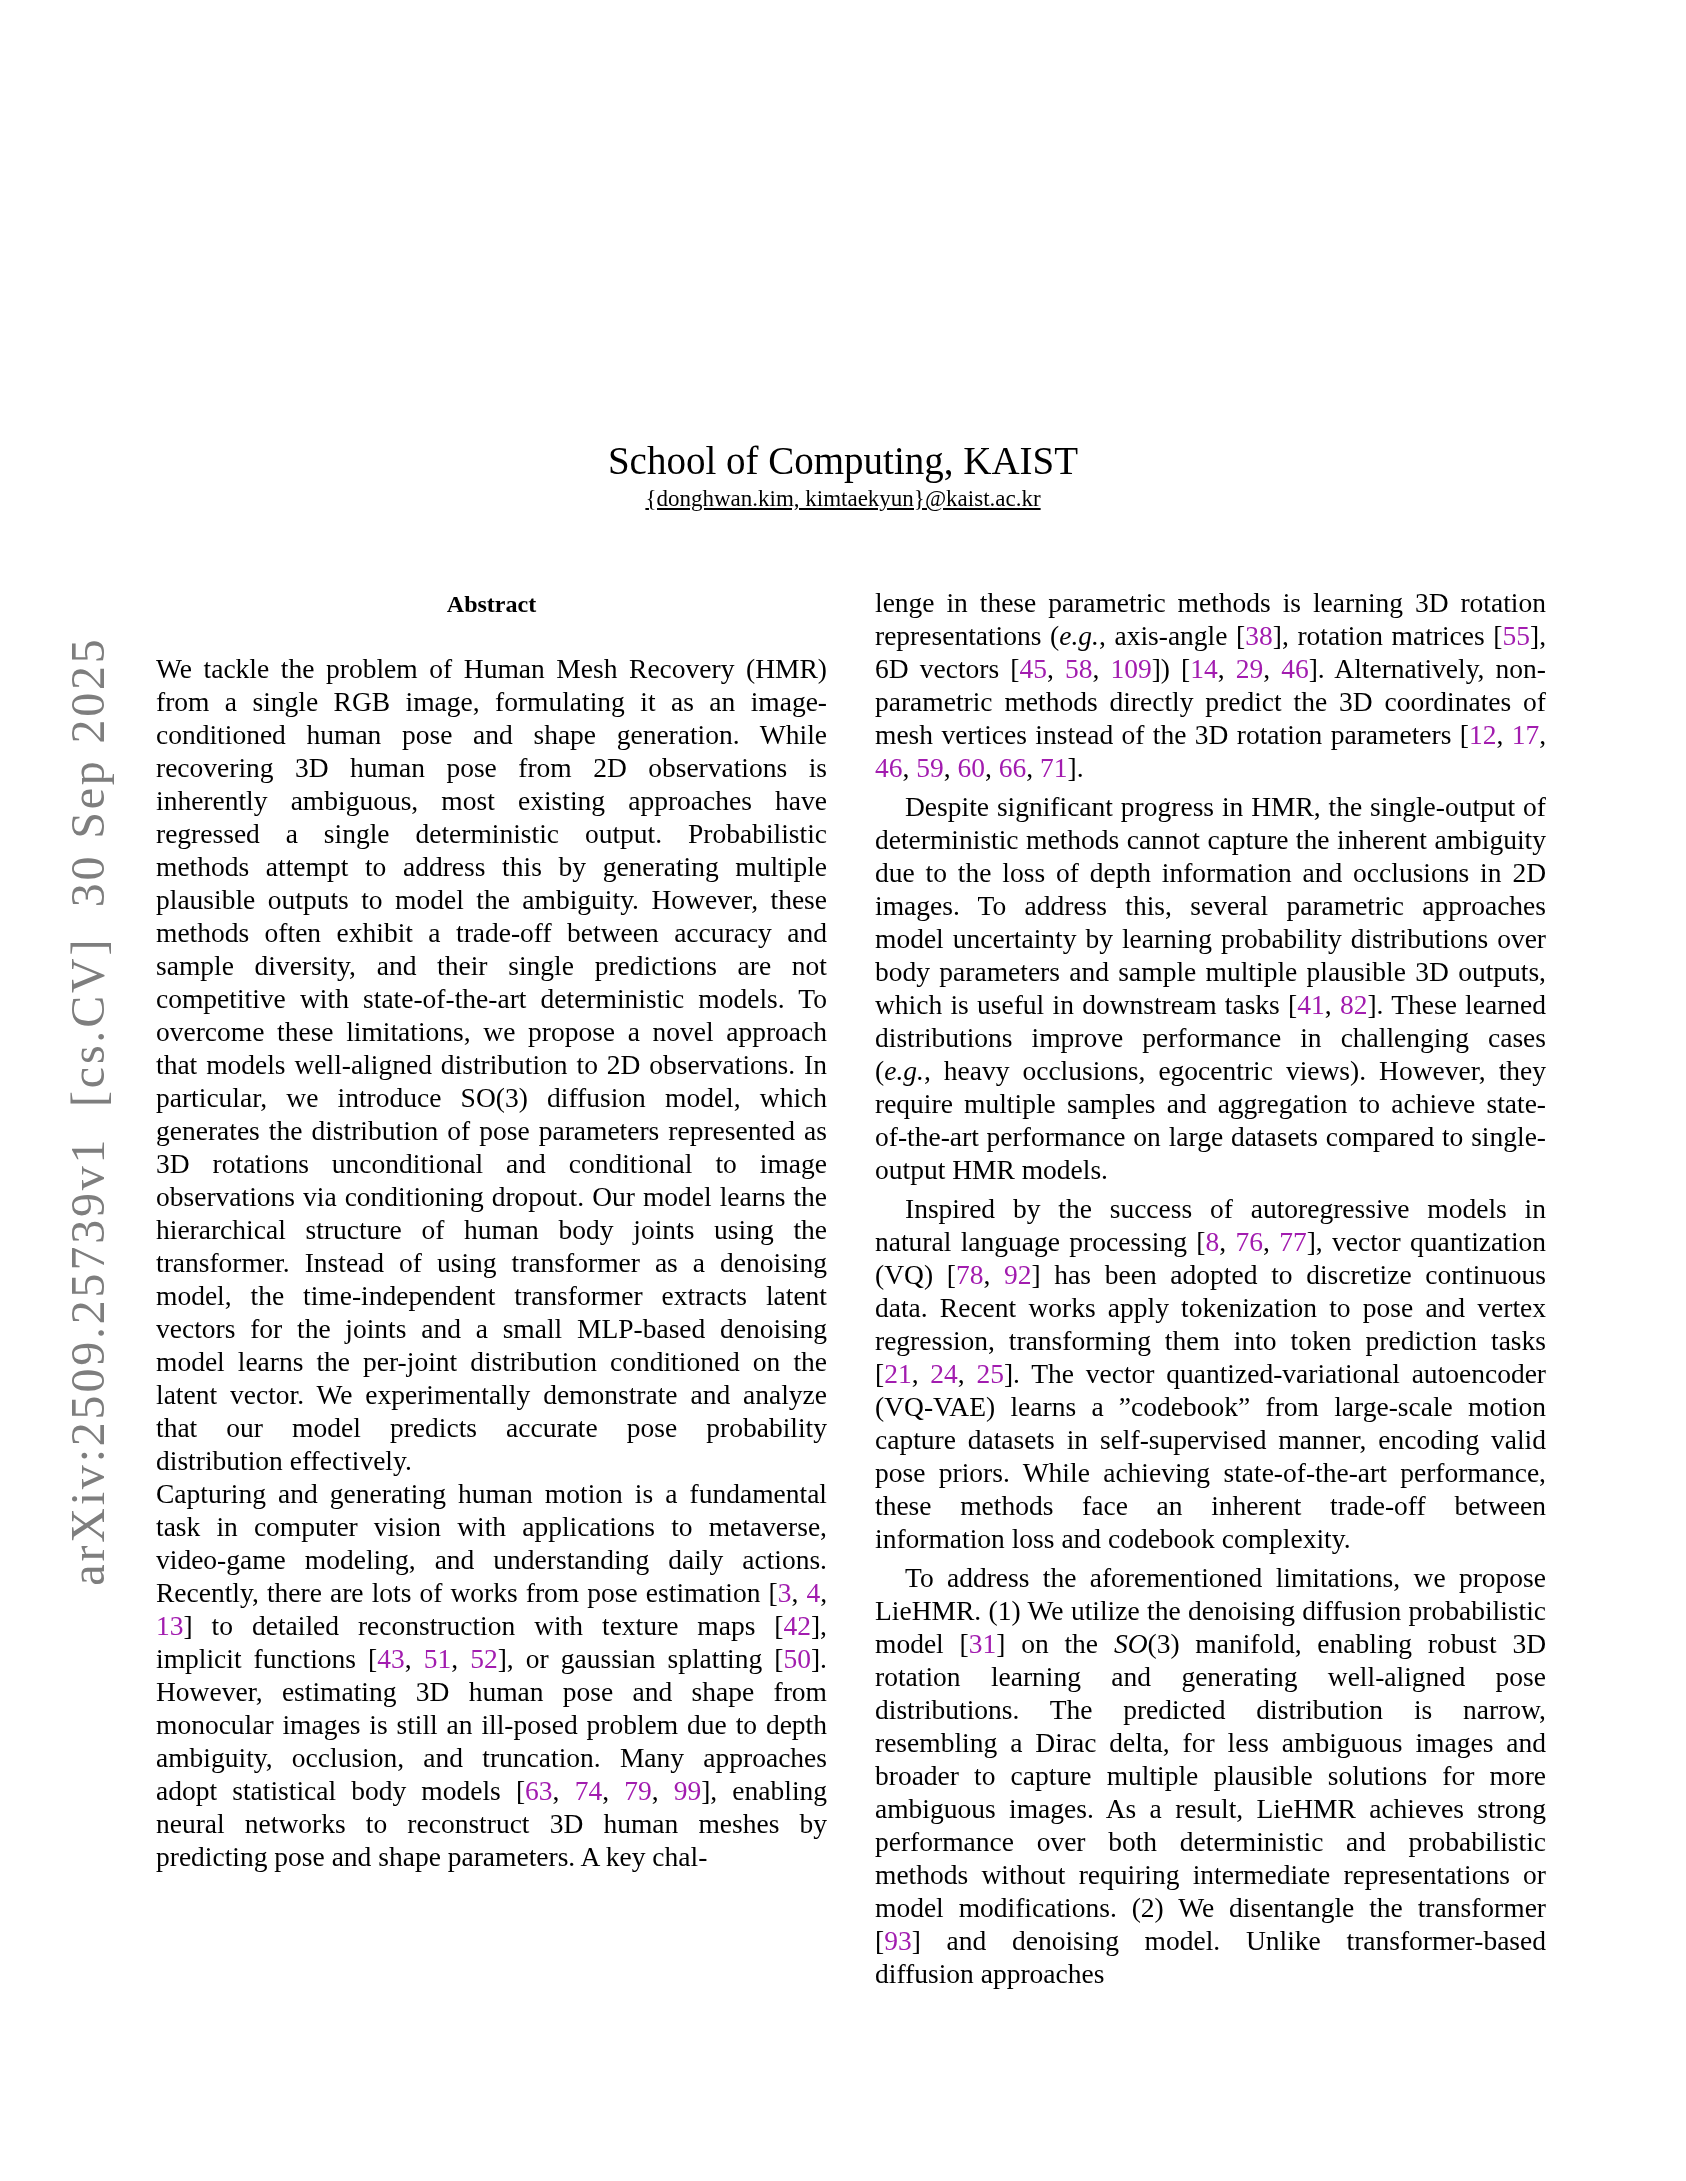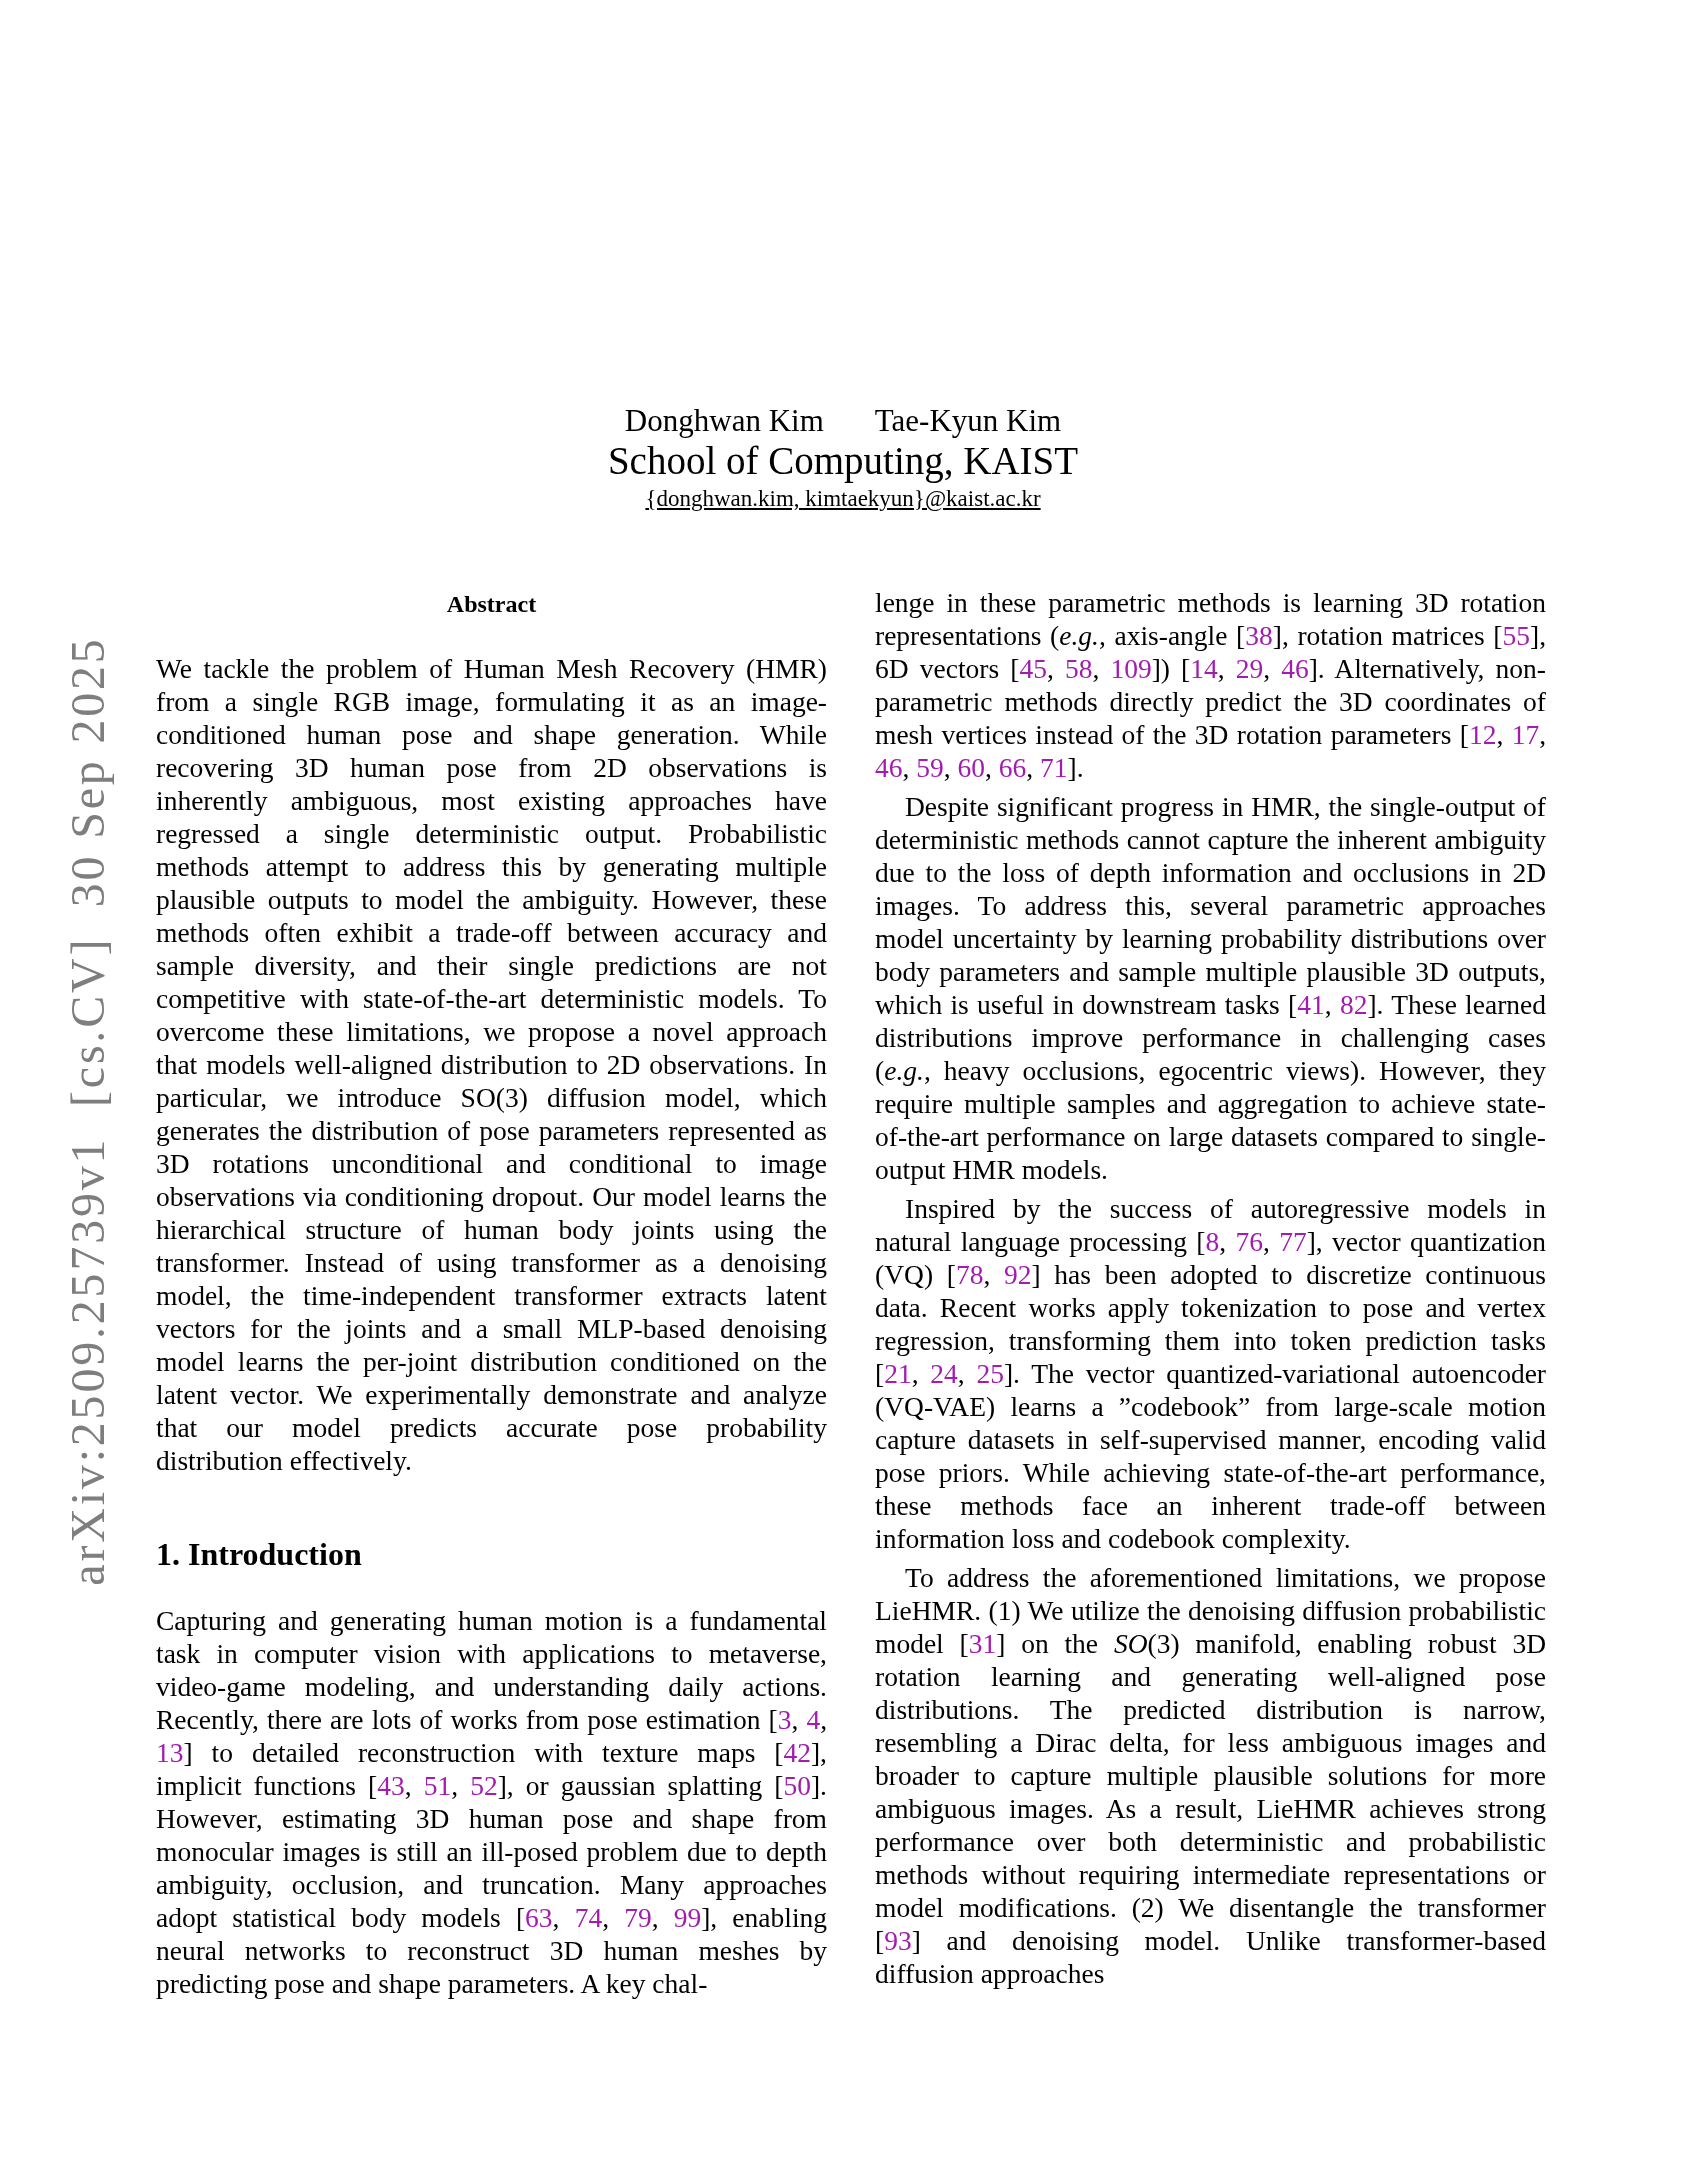--- a/index.html
+++ b/index.html
@@ -127,33 +127,28 @@
   .seg-mathup { font-style: normal; }
 </style>
 </head>
 <body>
 
 <div class="page">
 
   <div class="watermark">arXiv:2509.25739v1  [cs.CV]  30 Sep 2025</div>
 
 
-  <div class="authors">
-    <span>Donghwan Kim</span>
-    <span>Tae-Kyun Kim</span>
-  </div>
 
   <div class="affiliation">School of Computing, KAIST</div>
 
   <div class="email">{donghwan.kim, kimtaekyun}@kaist.ac.kr</div>
 
   <section class="col col-left">
     <h2 class="abstract-heading">Abstract</h2>
     <p class="abstract-body"><span class="seg-plain">We tackle the problem of Human Mesh Recovery (HMR) from a single RGB image, formulating it as an image-conditioned human pose and shape generation. While recovering 3D human pose from 2D observations is inherently ambiguous, most existing approaches have regressed a single deterministic output. Probabilistic methods attempt to address this by generating multiple plausible outputs to model the ambiguity. However, these methods often exhibit a trade-off between accuracy and sample diversity, and their single predictions are not competitive with state-of-the-art deterministic models. To overcome these limitations, we propose a novel approach that models well-aligned distribution to 2D observations. In particular, we introduce SO(3) diffusion model, which generates the distribution of pose parameters represented as 3D rotations unconditional and conditional to image observations via conditioning dropout. Our model learns the hierarchical structure of human body joints using the transformer. Instead of using transformer as a denoising model, the time-independent transformer extracts latent vectors for the joints and a small MLP-based denoising model learns the per-joint distribution conditioned on the latent vector. We experimentally demonstrate and analyze that our model predicts accurate pose probability distribution effectively.</span></p>
-    <h2 class="section-heading">1. Introduction</h2>
     <p class="body-par"><span class="seg-plain">Capturing and generating human motion is a fundamental task in computer vision with applications to metaverse, video-game modeling, and understanding daily actions. Recently, there are lots of works from pose estimation [</span><span class="seg-cite">3</span><span class="seg-plain">, </span><span class="seg-cite">4</span><span class="seg-plain">, </span><span class="seg-cite">13</span><span class="seg-plain">] to detailed reconstruction with texture maps [</span><span class="seg-cite">42</span><span class="seg-plain">], implicit functions [</span><span class="seg-cite">43</span><span class="seg-plain">, </span><span class="seg-cite">51</span><span class="seg-plain">, </span><span class="seg-cite">52</span><span class="seg-plain">], or gaussian splatting [</span><span class="seg-cite">50</span><span class="seg-plain">]. However, estimating 3D human pose and shape from monocular images is still an ill-posed problem due to depth ambiguity, occlusion, and truncation. Many approaches adopt statistical body models [</span><span class="seg-cite">63</span><span class="seg-plain">, </span><span class="seg-cite">74</span><span class="seg-plain">, </span><span class="seg-cite">79</span><span class="seg-plain">, </span><span class="seg-cite">99</span><span class="seg-plain">], enabling neural networks to reconstruct 3D human meshes by predicting pose and shape parameters.  A key chal-</span></p>
   </section>
 
   <section class="col col-right">
     <p class="body-par"><span class="seg-plain">lenge in these parametric methods is learning 3D rotation representations (</span><span class="seg-italic">e.g.</span><span class="seg-plain">, axis-angle [</span><span class="seg-cite">38</span><span class="seg-plain">], rotation matrices [</span><span class="seg-cite">55</span><span class="seg-plain">], 6D vectors [</span><span class="seg-cite">45</span><span class="seg-plain">, </span><span class="seg-cite">58</span><span class="seg-plain">, </span><span class="seg-cite">109</span><span class="seg-plain">]) [</span><span class="seg-cite">14</span><span class="seg-plain">, </span><span class="seg-cite">29</span><span class="seg-plain">, </span><span class="seg-cite">46</span><span class="seg-plain">]. Alternatively, non-parametric methods directly predict the 3D coordinates of mesh vertices instead of the 3D rotation parameters [</span><span class="seg-cite">12</span><span class="seg-plain">, </span><span class="seg-cite">17</span><span class="seg-plain">, </span><span class="seg-cite">46</span><span class="seg-plain">, </span><span class="seg-cite">59</span><span class="seg-plain">, </span><span class="seg-cite">60</span><span class="seg-plain">, </span><span class="seg-cite">66</span><span class="seg-plain">, </span><span class="seg-cite">71</span><span class="seg-plain">].</span></p>
     <p class="body-par indent"><span class="seg-plain">Despite significant progress in HMR, the single-output of deterministic methods cannot capture the inherent ambiguity due to the loss of depth information and occlusions in 2D images. To address this, several parametric approaches model uncertainty by learning probability distributions over body parameters and sample multiple plausible 3D outputs, which is useful in downstream tasks [</span><span class="seg-cite">41</span><span class="seg-plain">, </span><span class="seg-cite">82</span><span class="seg-plain">]. These learned distributions improve performance in challenging cases (</span><span class="seg-italic">e.g.</span><span class="seg-plain">, heavy occlusions, egocentric views). However, they require multiple samples and aggregation to achieve state-of-the-art performance on large datasets compared to single-output HMR models.</span></p>
     <p class="body-par indent"><span class="seg-plain">Inspired by the success of autoregressive models in natural language processing [</span><span class="seg-cite">8</span><span class="seg-plain">, </span><span class="seg-cite">76</span><span class="seg-plain">, </span><span class="seg-cite">77</span><span class="seg-plain">], vector quantization (VQ) [</span><span class="seg-cite">78</span><span class="seg-plain">, </span><span class="seg-cite">92</span><span class="seg-plain">] has been adopted to discretize continuous data. Recent works apply tokenization to pose and vertex regression, transforming them into token prediction tasks [</span><span class="seg-cite">21</span><span class="seg-plain">, </span><span class="seg-cite">24</span><span class="seg-plain">, </span><span class="seg-cite">25</span><span class="seg-plain">]. The vector quantized-variational autoencoder (VQ-VAE) learns a ”codebook” from large-scale motion capture datasets in self-supervised manner, encoding valid pose priors. While achieving state-of-the-art performance, these methods face an inherent trade-off between information loss and codebook complexity.</span></p>
     <p class="body-par indent"><span class="seg-plain">To address the aforementioned limitations, we propose LieHMR. (1) We utilize the denoising diffusion probabilistic model [</span><span class="seg-cite">31</span><span class="seg-plain">] on the </span><span class="seg-math">SO</span><span class="seg-plain">(3) manifold, enabling robust 3D rotation learning and generating well-aligned pose distributions. The predicted distribution is narrow, resembling a Dirac delta, for less ambiguous images and broader to capture multiple plausible solutions for more ambiguous images. As a result, LieHMR achieves strong performance over both deterministic and probabilistic methods without requiring intermediate representations or model modifications. (2) We disentangle the transformer [</span><span class="seg-cite">93</span><span class="seg-plain">] and denoising model. Unlike transformer-based diffusion approaches</span></p>
   </section>
 

